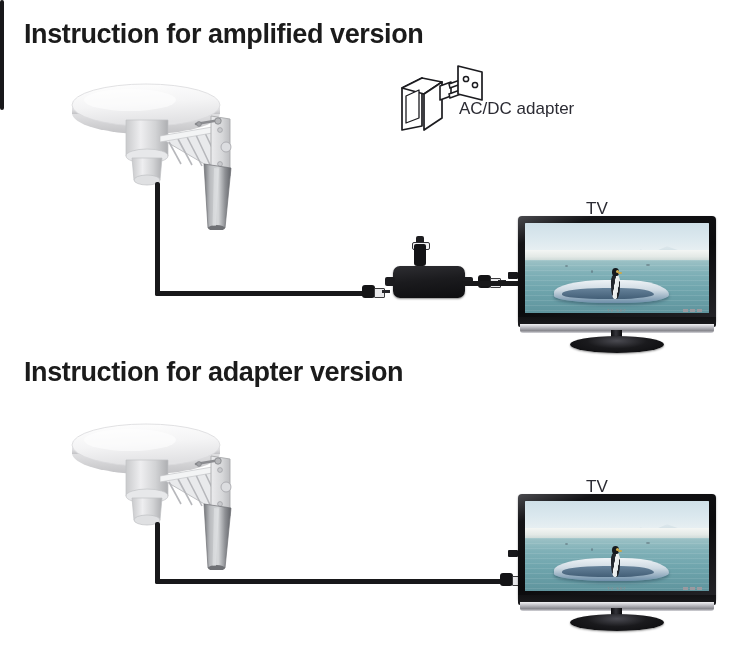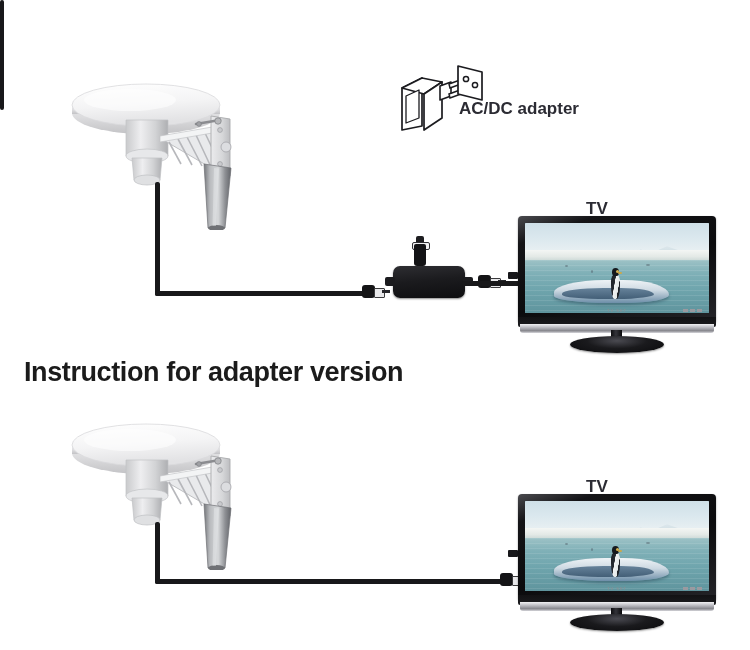--- a/index.html
+++ b/index.html
@@ -29,21 +29,21 @@
     letter-spacing: -0.4px;
     color: #1b1b1b;
     white-space: nowrap;
   }
   #title-amplified { left: 24px; top: 19px; }
   #title-passive   { left: 24px; top: 357px; }
 
   .label-text {
     position: absolute;
     font-family: "Liberation Sans", sans-serif;
-    font-weight: bold;
+    font-weight: normal;
     font-size: 17px;
     color: #2b2b33;
     white-space: nowrap;
   }
   #label-acdc { left: 459px; top: 99px; }
   #label-tv-1 { left: 586px; top: 199px; }
   #label-tv-2 { left: 586px; top: 477px; }
 
   
   .layer {
@@ -341,20 +341,21 @@
     top: 56px;
     width: 96px;
     height: 78px;
   }
 </style>
 </head>
 <body>
 
 <div class="page">
 
+  <div class="section-title" id="title-amplified">Instruction for amplified version</div>
 
   <div class="antenna" id="antenna-amplified">
     <svg class="layer" width="180" height="150" viewBox="0 0 180 150">
       <defs>
         <linearGradient id="discTop" x1="0" y1="0" x2="0.25" y2="1">
           <stop offset="0%" stop-color="#ffffff"></stop>
           <stop offset="55%" stop-color="#f4f4f5"></stop>
           <stop offset="100%" stop-color="#e2e2e4"></stop>
         </linearGradient>
         <linearGradient id="discEdge" x1="0" y1="0" x2="0" y2="1">

